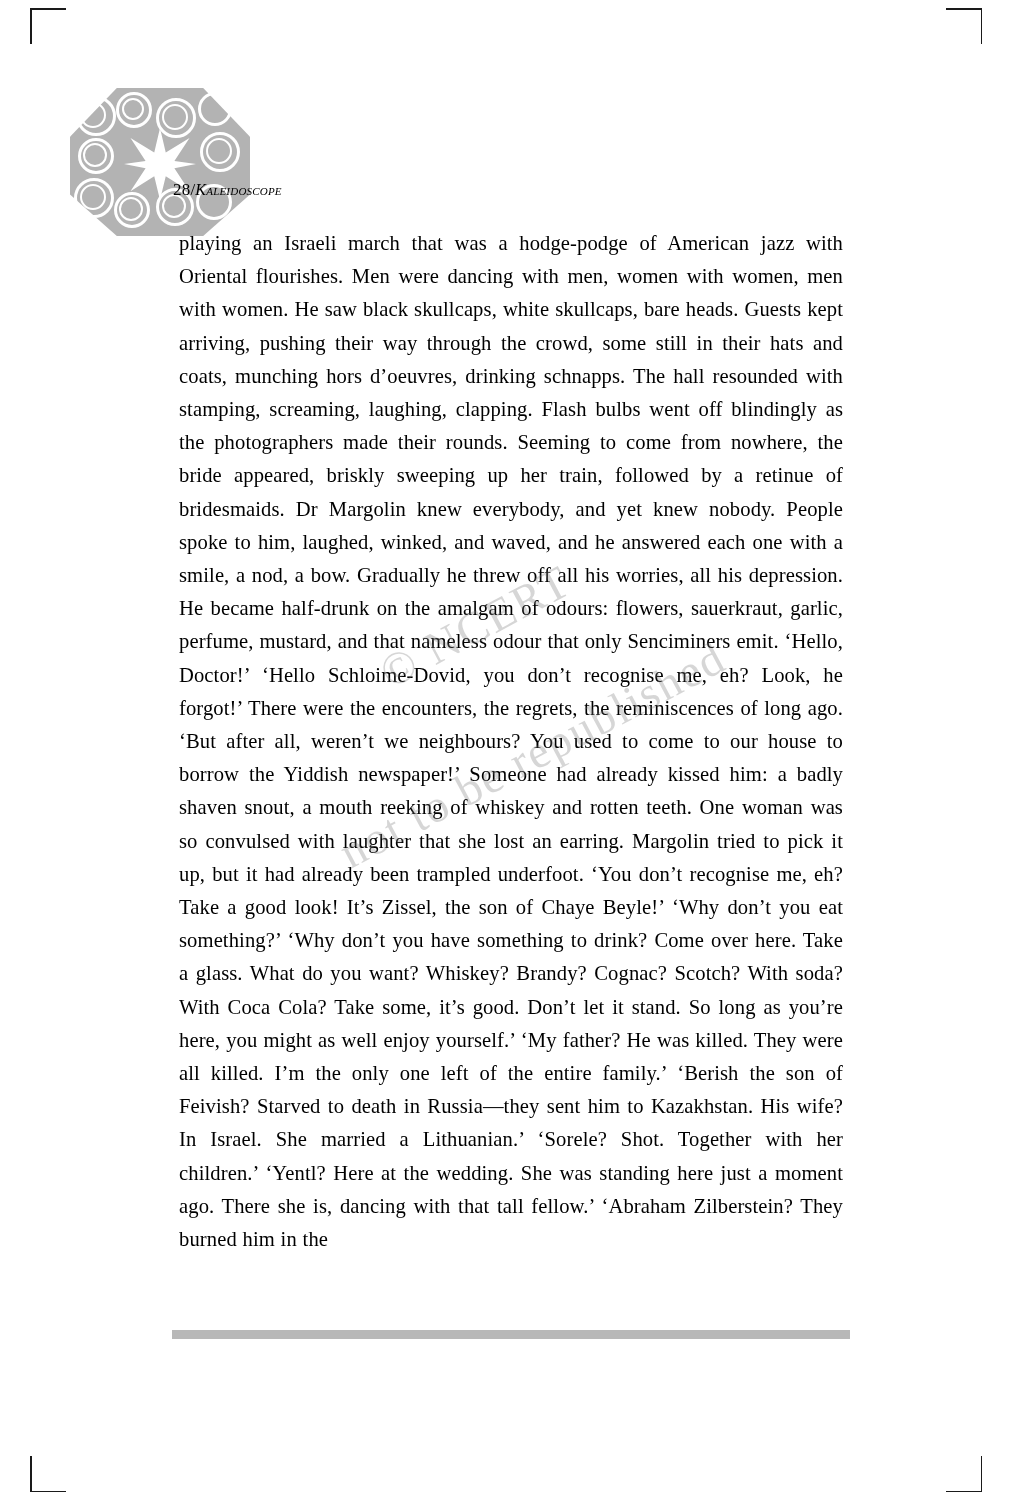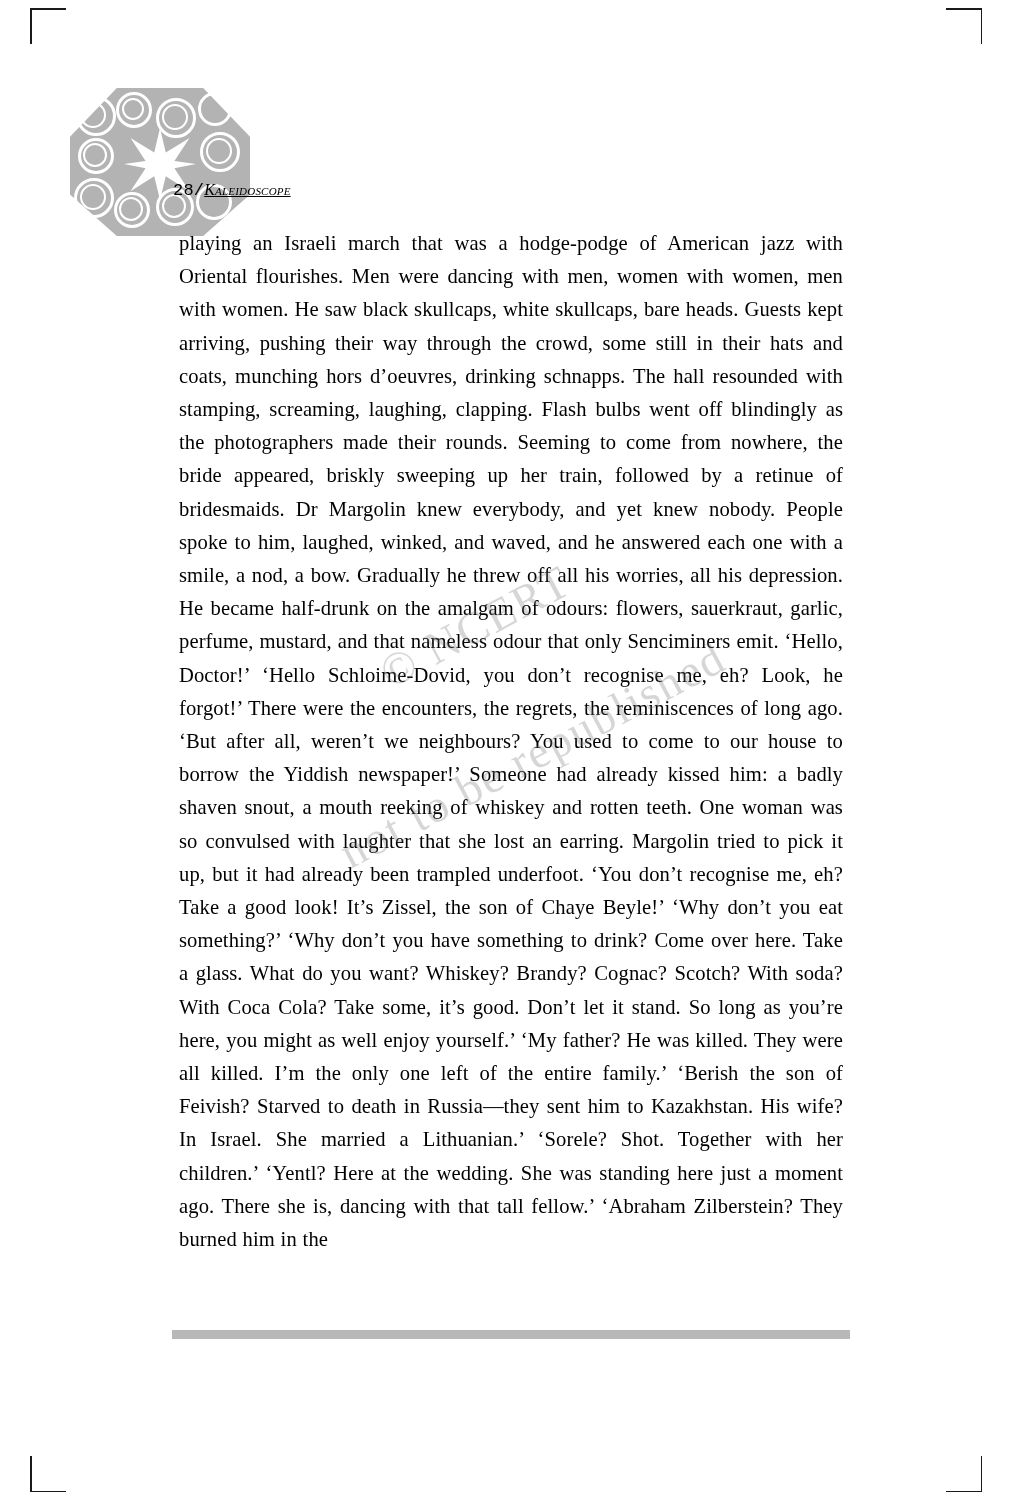--- a/index.html
+++ b/index.html
@@ -66,26 +66,25 @@
 
   
   .running-head {
     position: absolute;
     left: 173px;
     top: 180px;
     font-size: 17px;
     letter-spacing: 0.2px;
     white-space: nowrap;
   }
-  .running-head .page-num { font-size: 17px; font-family: Liberation Mono, monospace; }
+  .running-head .page-num { font-size: 17px; }
   .running-head .book-title {
     font-variant: small-caps;
     font-style: italic;
     font-size: 16px;
-    text-decoration: underline;
   }
 
   
   .text-column {
     position: absolute;
     left: 172px;
     top: 220px;
     width: 678px;
   }
   .text-column p {

